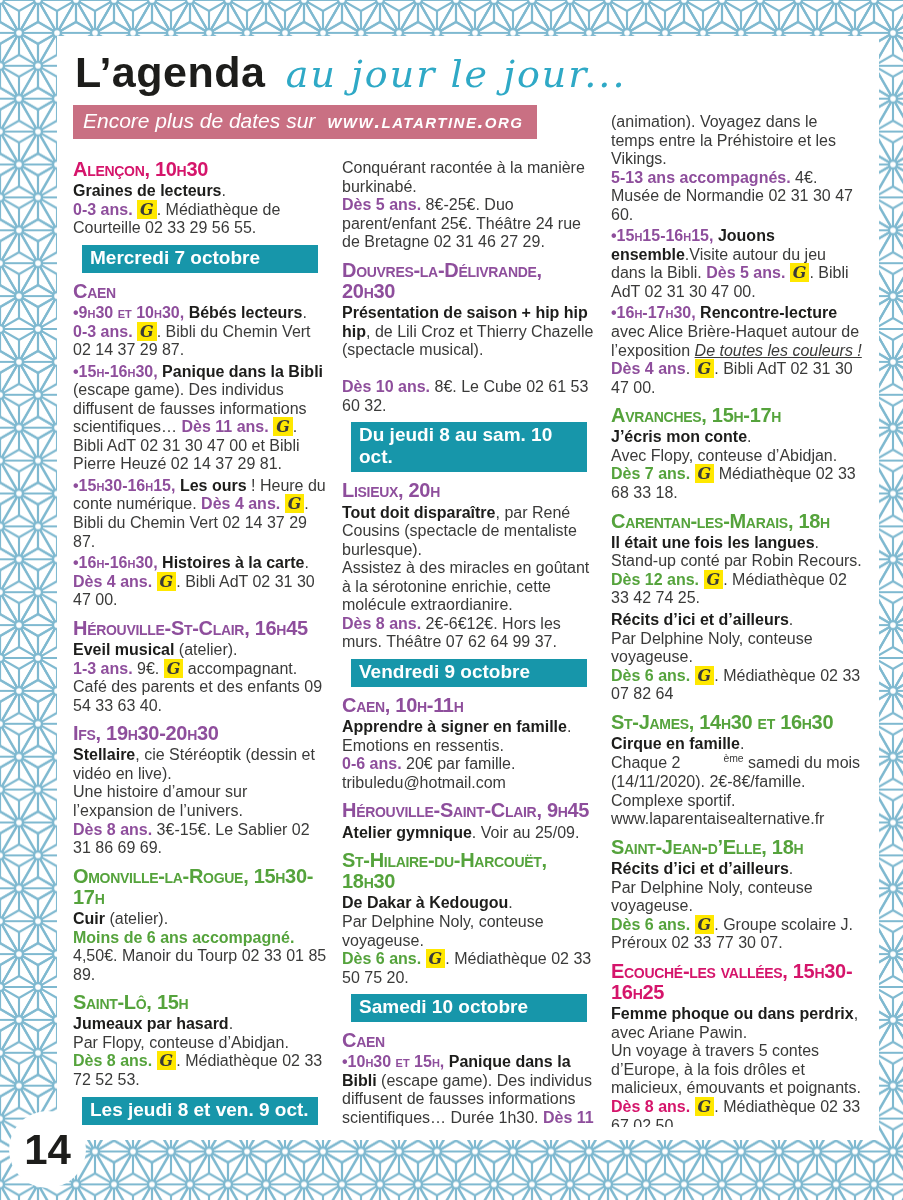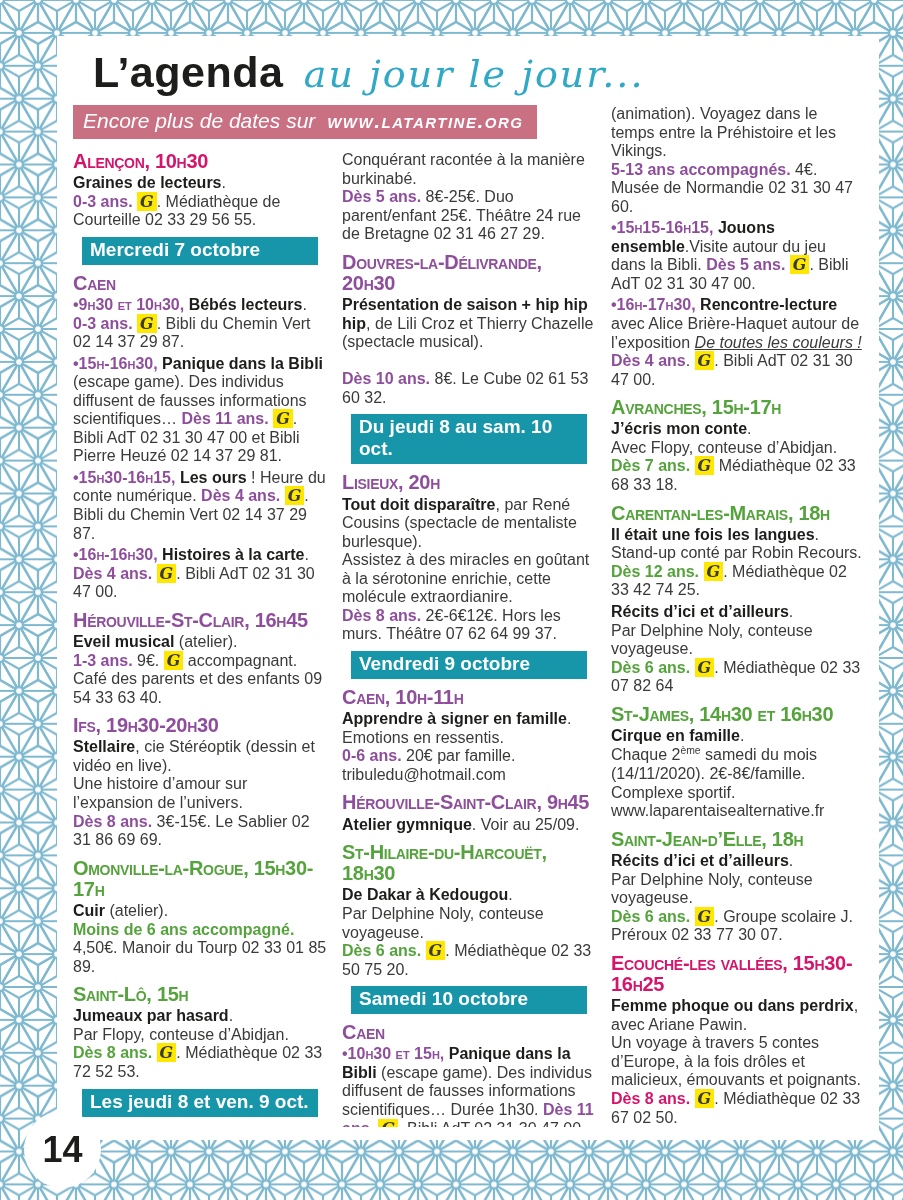--- a/index.html
+++ b/index.html
@@ -1,51 +1,51 @@
 <!DOCTYPE html>
 <html style="--teal: #1796AA; --teal_script: #2FA9C6; --purple: #8E4E9C; --green: #55A33C; --pink: #D5156B; --rose: #C97083; --yellow: #FFE800; --ink: #1D1D1B; --body: #3A3A39; --pattern_blue: #7FB9D0;"><head>
 <meta charset="utf-8">
 <style>
   html,body{margin:0;padding:0;background:#e8eef2;}
   .page{position:relative;width:903px;height:1200px;background:#fff;overflow:hidden;
         font-family:"Liberation Sans",sans-serif;}
   .bg{position:absolute;left:0;top:0;}
   .content{position:absolute;left:57px;top:36px;width:822px;height:1104px;background:#fff;
            box-sizing:border-box;padding:12px 14px 0 16px;}
-  .title-row{margin:0 0 8px 20px;white-space:nowrap;}
+  .title-row{margin:0 0 8px 2px;white-space:nowrap;}
   .title-bold{font-size:43px;font-weight:bold;color:var(--ink);letter-spacing:0.5px;}
   .title-script{font-family:"DejaVu Serif",serif;font-style:italic;color:var(--teal_script);
                 font-size:38px;margin-left:16px;letter-spacing:2px;}
   .cols{position:relative;display:flex;gap:15px;height:calc(100% - 70px);overflow:hidden;}
   .col{flex:1 1 0;min-width:0;overflow-wrap:anywhere;}
   .col.pad{padding-top:46px;}
   .top-banner{position:absolute;left:0;top:0;z-index:2;background:var(--rose);color:#fff;
               font-size:21px;padding:4px 14px 6px 10px;white-space:nowrap;font-style:italic;}
   .top-banner .url{font-weight:bold;font-variant:small-caps;letter-spacing:1.5px;margin-left:6px;}
   .dayb{background:var(--teal);color:#fff;font-weight:bold;font-size:19px;
         padding:2px 6px 4px 8px;margin:7px 9px 5px;}
   .city{font-weight:bold;font-variant:small-caps;font-size:20px;line-height:1.06;
         letter-spacing:-0.3px;margin:8px 0 2px;}
-  .col > :first-child{margin-top:0;}
+  .col > :first-child{margin-top:8px;}
   .c-p{color:var(--purple);}
   .c-g{color:var(--green);}
   .c-k{color:var(--pink);}
   p.ev{margin:0 0 3px;font-size:16px;line-height:1.16;color:var(--body);}
   .ev .b{font-weight:bold;color:var(--ink);}
   .ev .c-p{color:var(--purple);}
   .ev .c-g{color:var(--green);}
   .ev .c-k{color:var(--pink);}
   .sc{font-variant:small-caps;}
   .i{font-style:italic;text-decoration:underline;}
-  .sup{vertical-align:super;font-size:0.65em;}
+  .sup{vertical-align:super;font-size:0.65em;margin-left:43px;}
   .gb{background:var(--yellow);font-style:italic;font-weight:bold;
       font-family:"DejaVu Serif",serif;padding:0 3px;color:var(--body);}
-  .page-num{position:absolute;left:24px;top:1111px;width:77px;height:77px;border-radius:50%;
+  .page-num{position:absolute;left:9px;top:1111px;width:77px;height:77px;border-radius:50%;
             background:#fff;display:flex;align-items:center;justify-content:center;
-            font-size:36px;font-weight:bold;color:var(--ink);z-index:3;}
+            font-size:42px;font-weight:bold;color:var(--ink);z-index:3;}
 </style>
 </head>
 <body>
 
 <div class="page">
 
   <svg class="bg" width="903" height="1200" viewBox="0 0 903 1200" xmlns="http://www.w3.org/2000/svg">
     <defs>
       <g id="asag">
         <g stroke="#7FB9D0" stroke-width="2.1" fill="none" stroke-linejoin="round" stroke-linecap="round">

